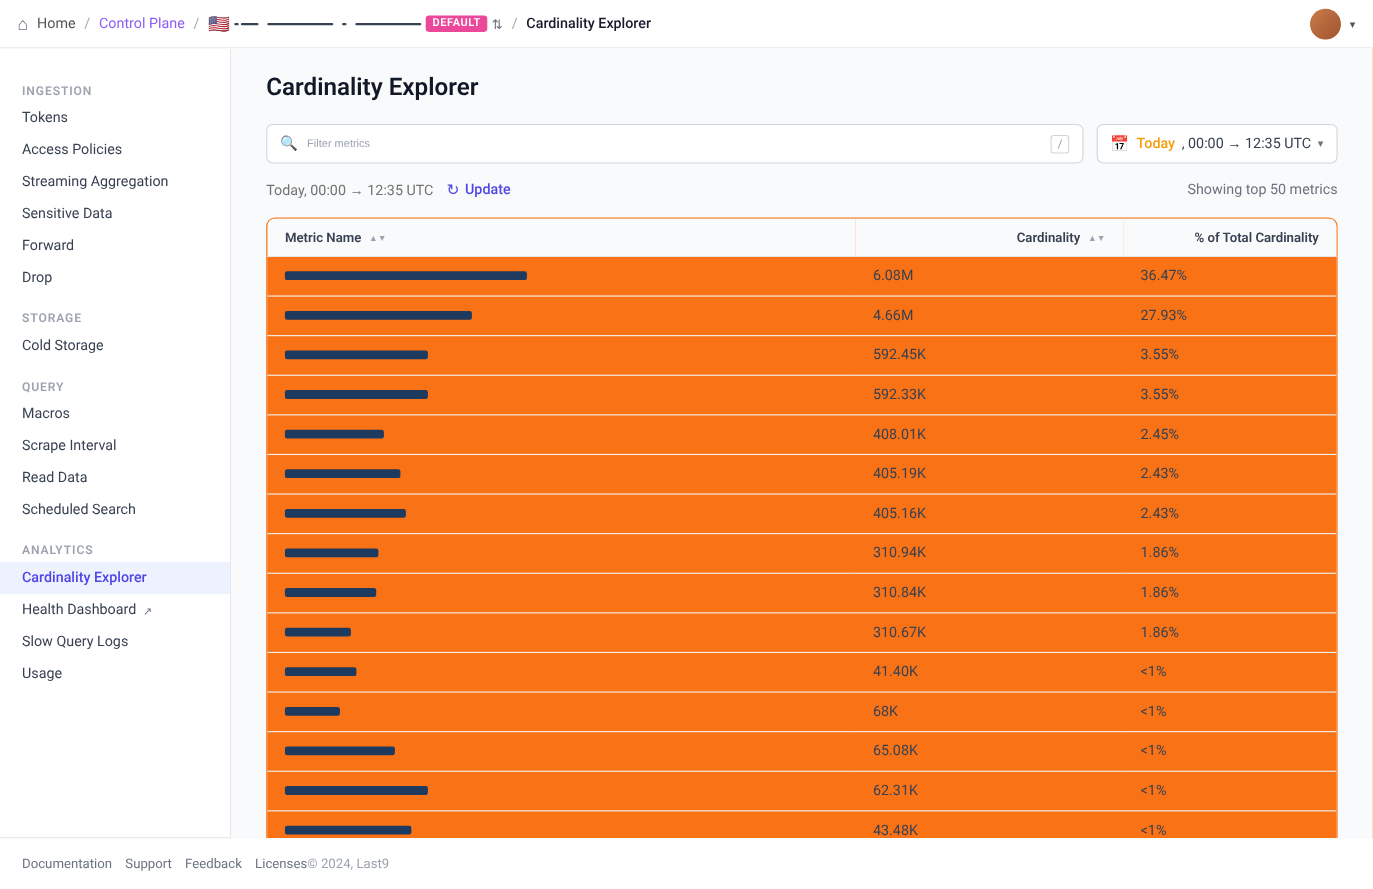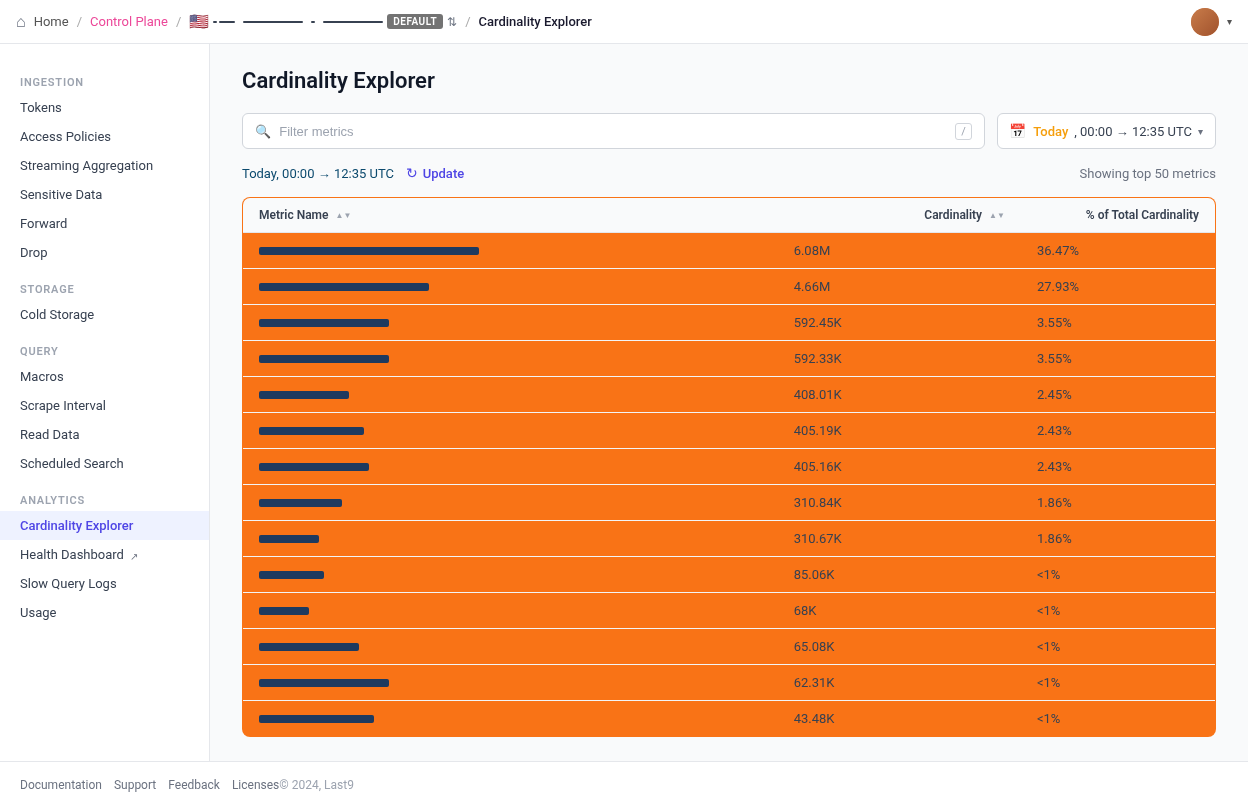--- a/index.html
+++ b/index.html
@@ -1,23 +1,23 @@
 <!DOCTYPE html>
 <html><head>
   <meta charset="utf-8">
   <style>
     * { box-sizing: border-box; margin: 0; padding: 0; }
     body { font-family: -apple-system, BlinkMacSystemFont, 'Segoe UI', Roboto, sans-serif; font-size: 14px; color: #1a1a2e; background: #fff; display: flex; flex-direction: column; height: 100vh; overflow: hidden; }
 
     
     .topnav { display: flex; align-items: center; padding: 0 16px; height: 44px; border-bottom: 1px solid #e5e7eb; background: #fff; gap: 8px; flex-shrink: 0; }
     .topnav-sep { color: #aaa; font-size: 13px; }
-    .topnav-breadcrumb { color: #ec4899; font-size: 13px; }
+    .topnav-breadcrumb { color: #8b5cf6; font-size: 13px; }
     .topnav-flag { font-size: 16px; }
-    .topnav-badge { background: #737373; color: #fff; font-size: 10px; font-weight: 600; padding: 2px 6px; border-radius: 3px; letter-spacing: 0.5px; }
+    .topnav-badge { background: #ec4899; color: #fff; font-size: 10px; font-weight: 600; padding: 2px 6px; border-radius: 3px; letter-spacing: 0.5px; }
     .topnav-page { color: #1a1a2e; font-size: 13px; font-weight: 500; }
     .topnav-right { margin-left: auto; display: flex; align-items: center; gap: 8px; }
     .avatar { width: 28px; height: 28px; border-radius: 50%; background: #c97c4a; display: flex; align-items: center; justify-content: center; font-size: 12px; color: #fff; overflow: hidden; }
     .avatar-img { width: 100%; height: 100%; object-fit: cover; background: linear-gradient(135deg, #c97c4a 0%, #a0522d 100%); border-radius: 50%; }
     .chevron-down { color: #555; font-size: 10px; }
 
     
     .layout { display: flex; flex: 1; overflow: hidden; }
 
     
@@ -28,32 +28,32 @@
     .sidebar-item .ext-icon { font-size: 10px; color: #6b7280; }
 
     
     .main { flex: 1; overflow-y: auto; background: #f9fafb; }
     .main-inner { padding: 24px 32px; }
     .page-title { font-size: 22px; font-weight: 600; color: #111827; margin-bottom: 20px; }
 
     
     .filter-bar { display: flex; align-items: center; gap: 12px; margin-bottom: 16px; }
     .filter-input-wrap { flex: 1; display: flex; align-items: center; border: 1px solid #d1d5db; border-radius: 6px; background: #fff; padding: 0 12px; height: 36px; gap: 8px; }
-    .filter-input-wrap input { border: none; outline: none; font-size: 13px; color: #0f172a; flex: 1; background: transparent; }
+    .filter-input-wrap input { border: none; outline: none; font-size: 10px; color: #0f172a; flex: 1; background: transparent; }
     .filter-input-wrap input::placeholder { color: #9ca3af; }
     .filter-slash { font-size: 11px; color: #9ca3af; border: 1px solid #d1d5db; border-radius: 3px; padding: 1px 5px; }
     .search-icon { color: #9ca3af; font-size: 13px; }
     .date-picker { display: flex; align-items: center; gap: 6px; border: 1px solid #d1d5db; border-radius: 6px; background: #fff; padding: 0 12px; height: 36px; font-size: 13px; color: #374151; cursor: pointer; white-space: nowrap; }
     .date-picker .cal-icon { color: #f59e0b; font-size: 14px; }
     .date-picker .today-text { color: #f59e0b; font-weight: 500; }
     .date-picker .chevron { color: #6b7280; font-size: 10px; }
 
     
     .time-bar { display: flex; align-items: center; justify-content: space-between; margin-bottom: 16px; }
-    .time-label { font-size: 13px; color: #0c4a6e; }
+    .time-label { font-size: 13px; color: #737373; }
     .update-btn { display: flex; align-items: center; gap: 5px; color: #4f46e5; font-size: 13px; cursor: pointer; font-weight: 500; }
     .update-btn .refresh-icon { font-size: 14px; }
     .showing-label { font-size: 13px; color: #6b7280; }
 
     
     .metrics-table { width: 100%; border-collapse: collapse; background: #f97316; border-radius: 8px; overflow: hidden; border: 1px solid #e5e7eb; }
     .metrics-table thead tr { background: #f9fafb; }
     .metrics-table th { padding: 10px 16px; font-size: 12px; font-weight: 600; color: #374151; text-align: left; border-bottom: 1px solid #e5e7eb; white-space: nowrap; }
     .metrics-table th.right { text-align: right; }
     .metrics-table th .sort-icons { display: inline-flex; flex-direction: column; margin-left: 4px; line-height: 1; font-size: 8px; color: #9ca3af; vertical-align: middle; }
@@ -240,32 +240,37 @@
               <td><span class="metric-name-bar" style="width: 105px;"></span></td>
               <td class="right">405.19K</td>
               <td class="right">2.43%</td>
             </tr>
             <tr style="cursor: pointer;">
               <td><span class="metric-name-bar" style="width: 110px;"></span></td>
               <td class="right">405.16K</td>
               <td class="right">2.43%</td>
             </tr>
             <tr style="cursor: pointer;">
+              <td><span class="metric-name-bar" style="width: 85px;"></span></td>
+              <td class="right">310.94K</td>
+              <td class="right">1.86%</td>
+            </tr>
+            <tr style="cursor: pointer;">
               <td><span class="metric-name-bar" style="width: 83px;"></span></td>
               <td class="right">310.84K</td>
               <td class="right">1.86%</td>
             </tr>
             <tr style="cursor: pointer;">
               <td><span class="metric-name-bar" style="width: 60px;"></span></td>
               <td class="right">310.67K</td>
               <td class="right">1.86%</td>
             </tr>
             <tr style="cursor: pointer;">
               <td><span class="metric-name-bar" style="width: 65px;"></span></td>
-              <td class="right">85.06K</td>
+              <td class="right">41.40K</td>
               <td class="right">&lt;1%</td>
             </tr>
             <tr style="cursor: pointer;">
               <td><span class="metric-name-bar" style="width: 50px;"></span></td>
               <td class="right">68K</td>
               <td class="right">&lt;1%</td>
             </tr>
             <tr style="cursor: pointer;">
               <td><span class="metric-name-bar" style="width: 100px;"></span></td>
               <td class="right">65.08K</td>

